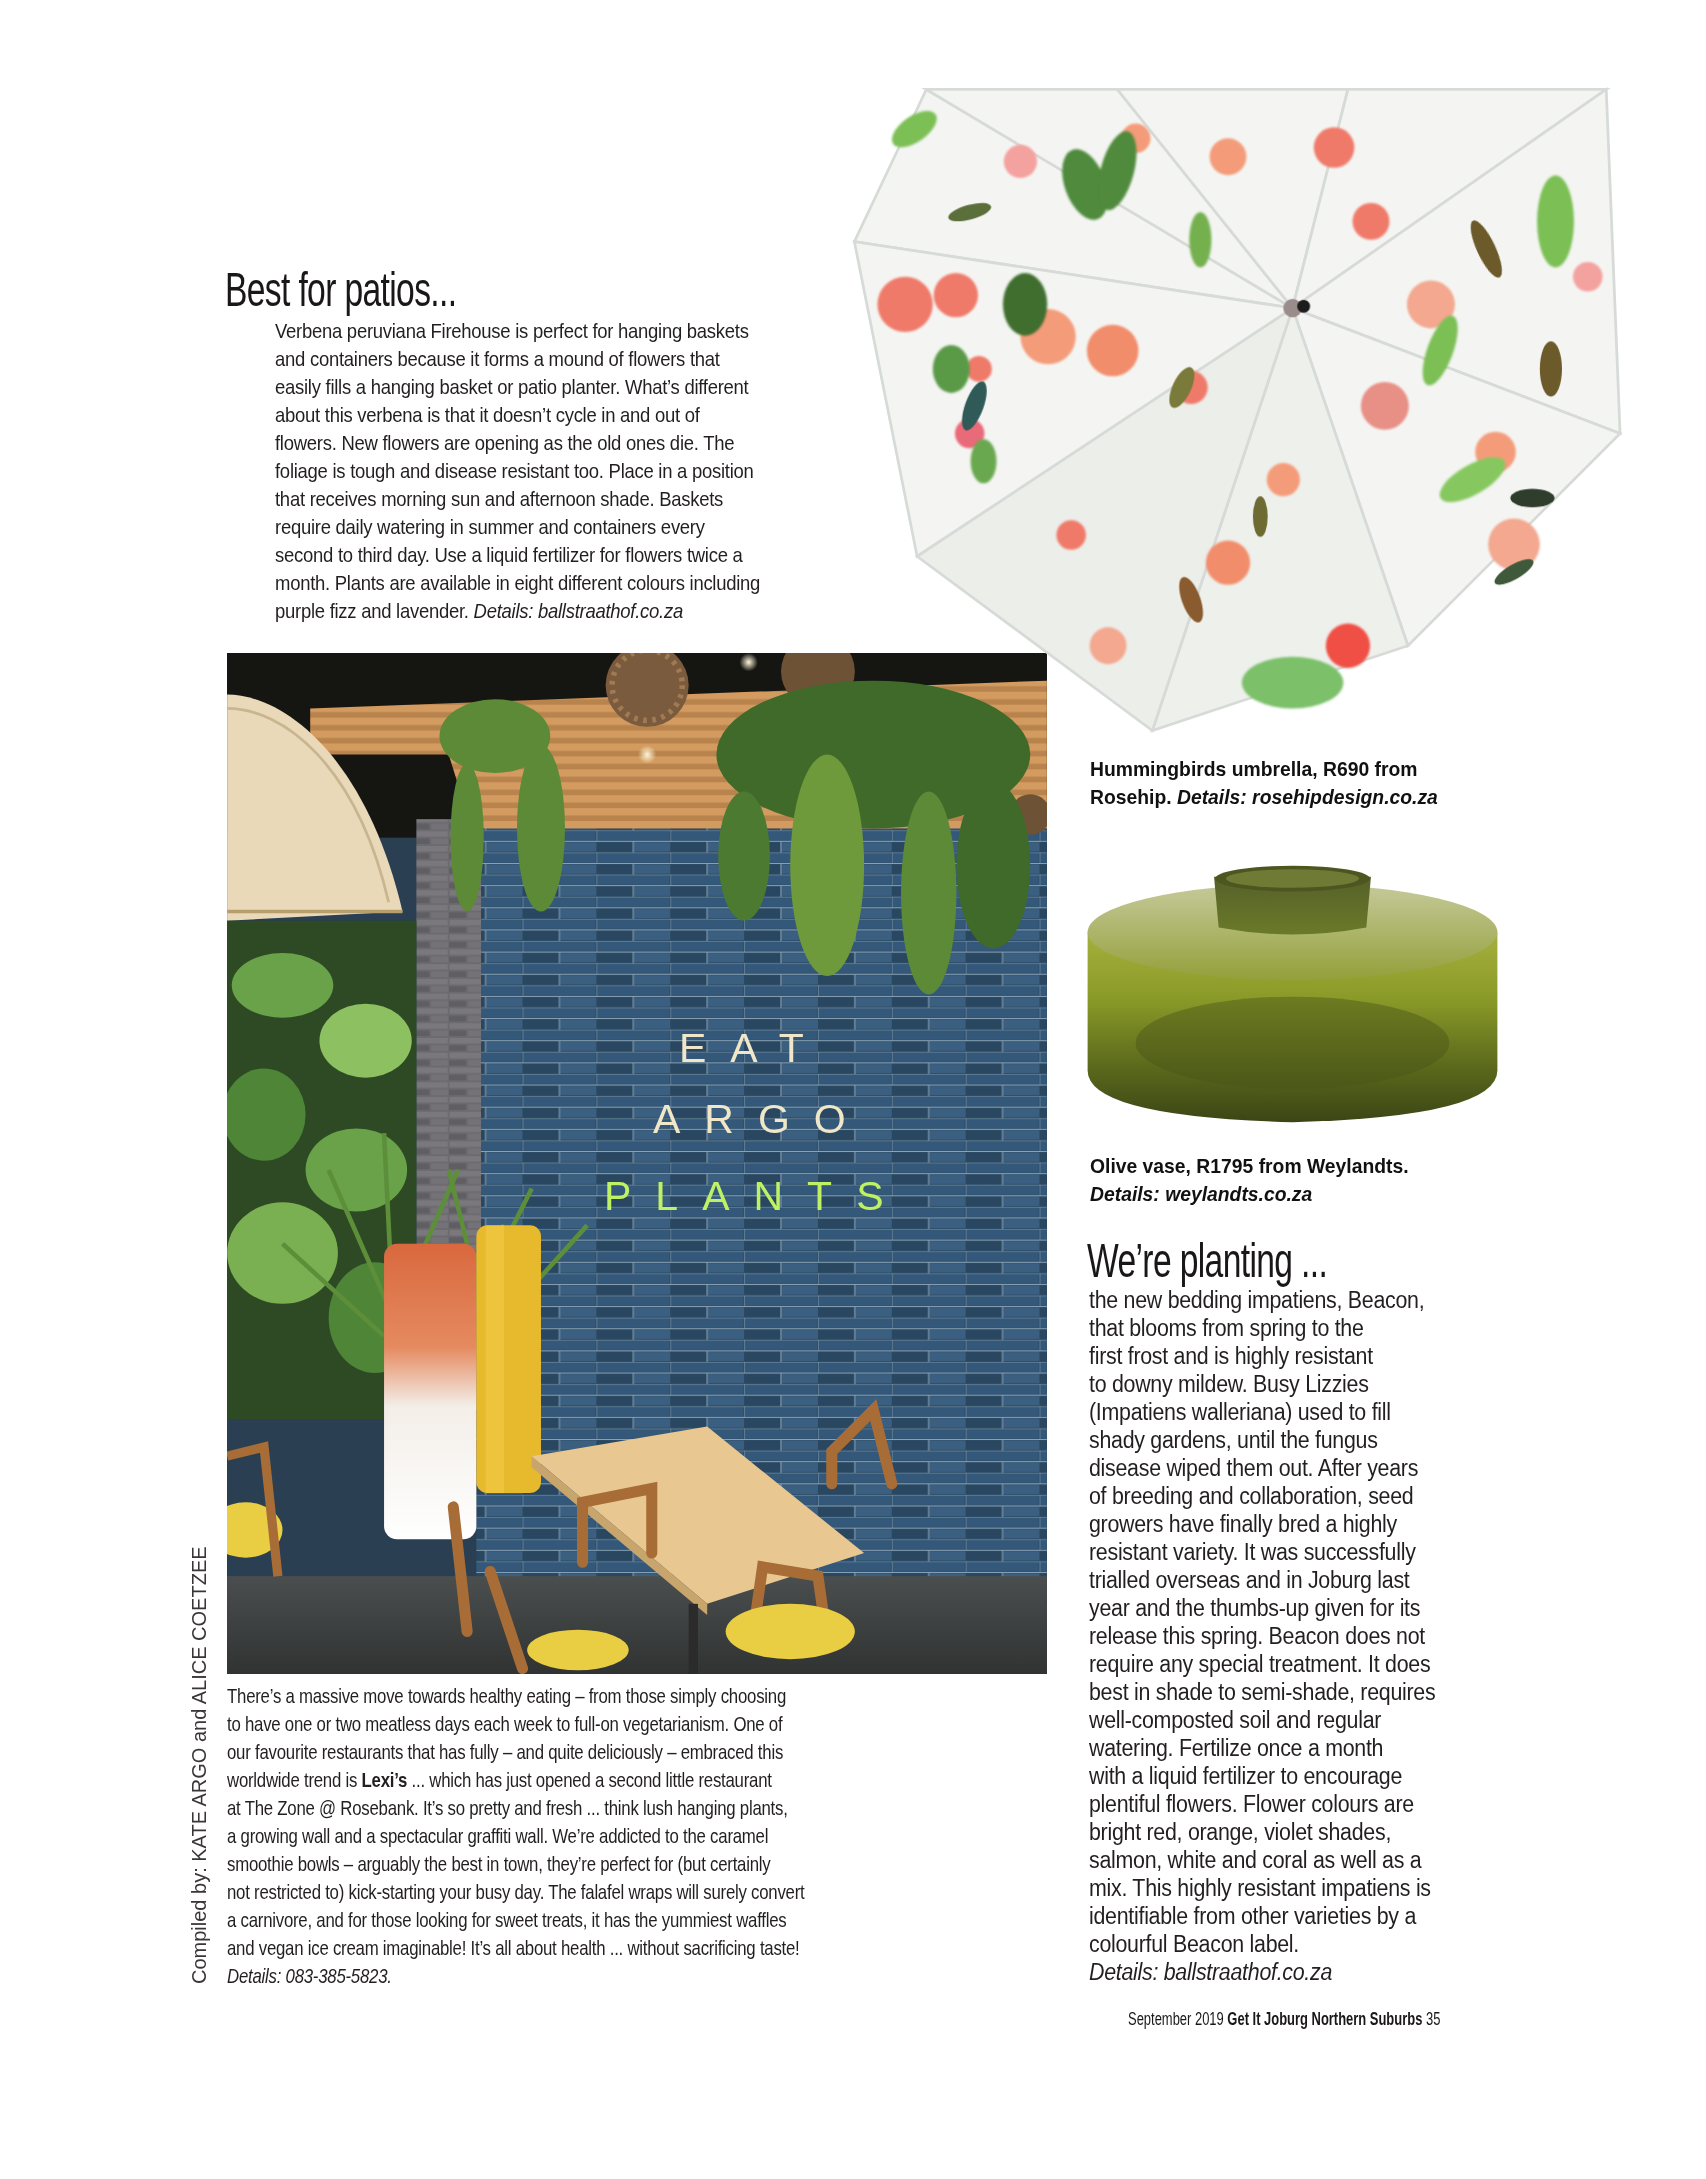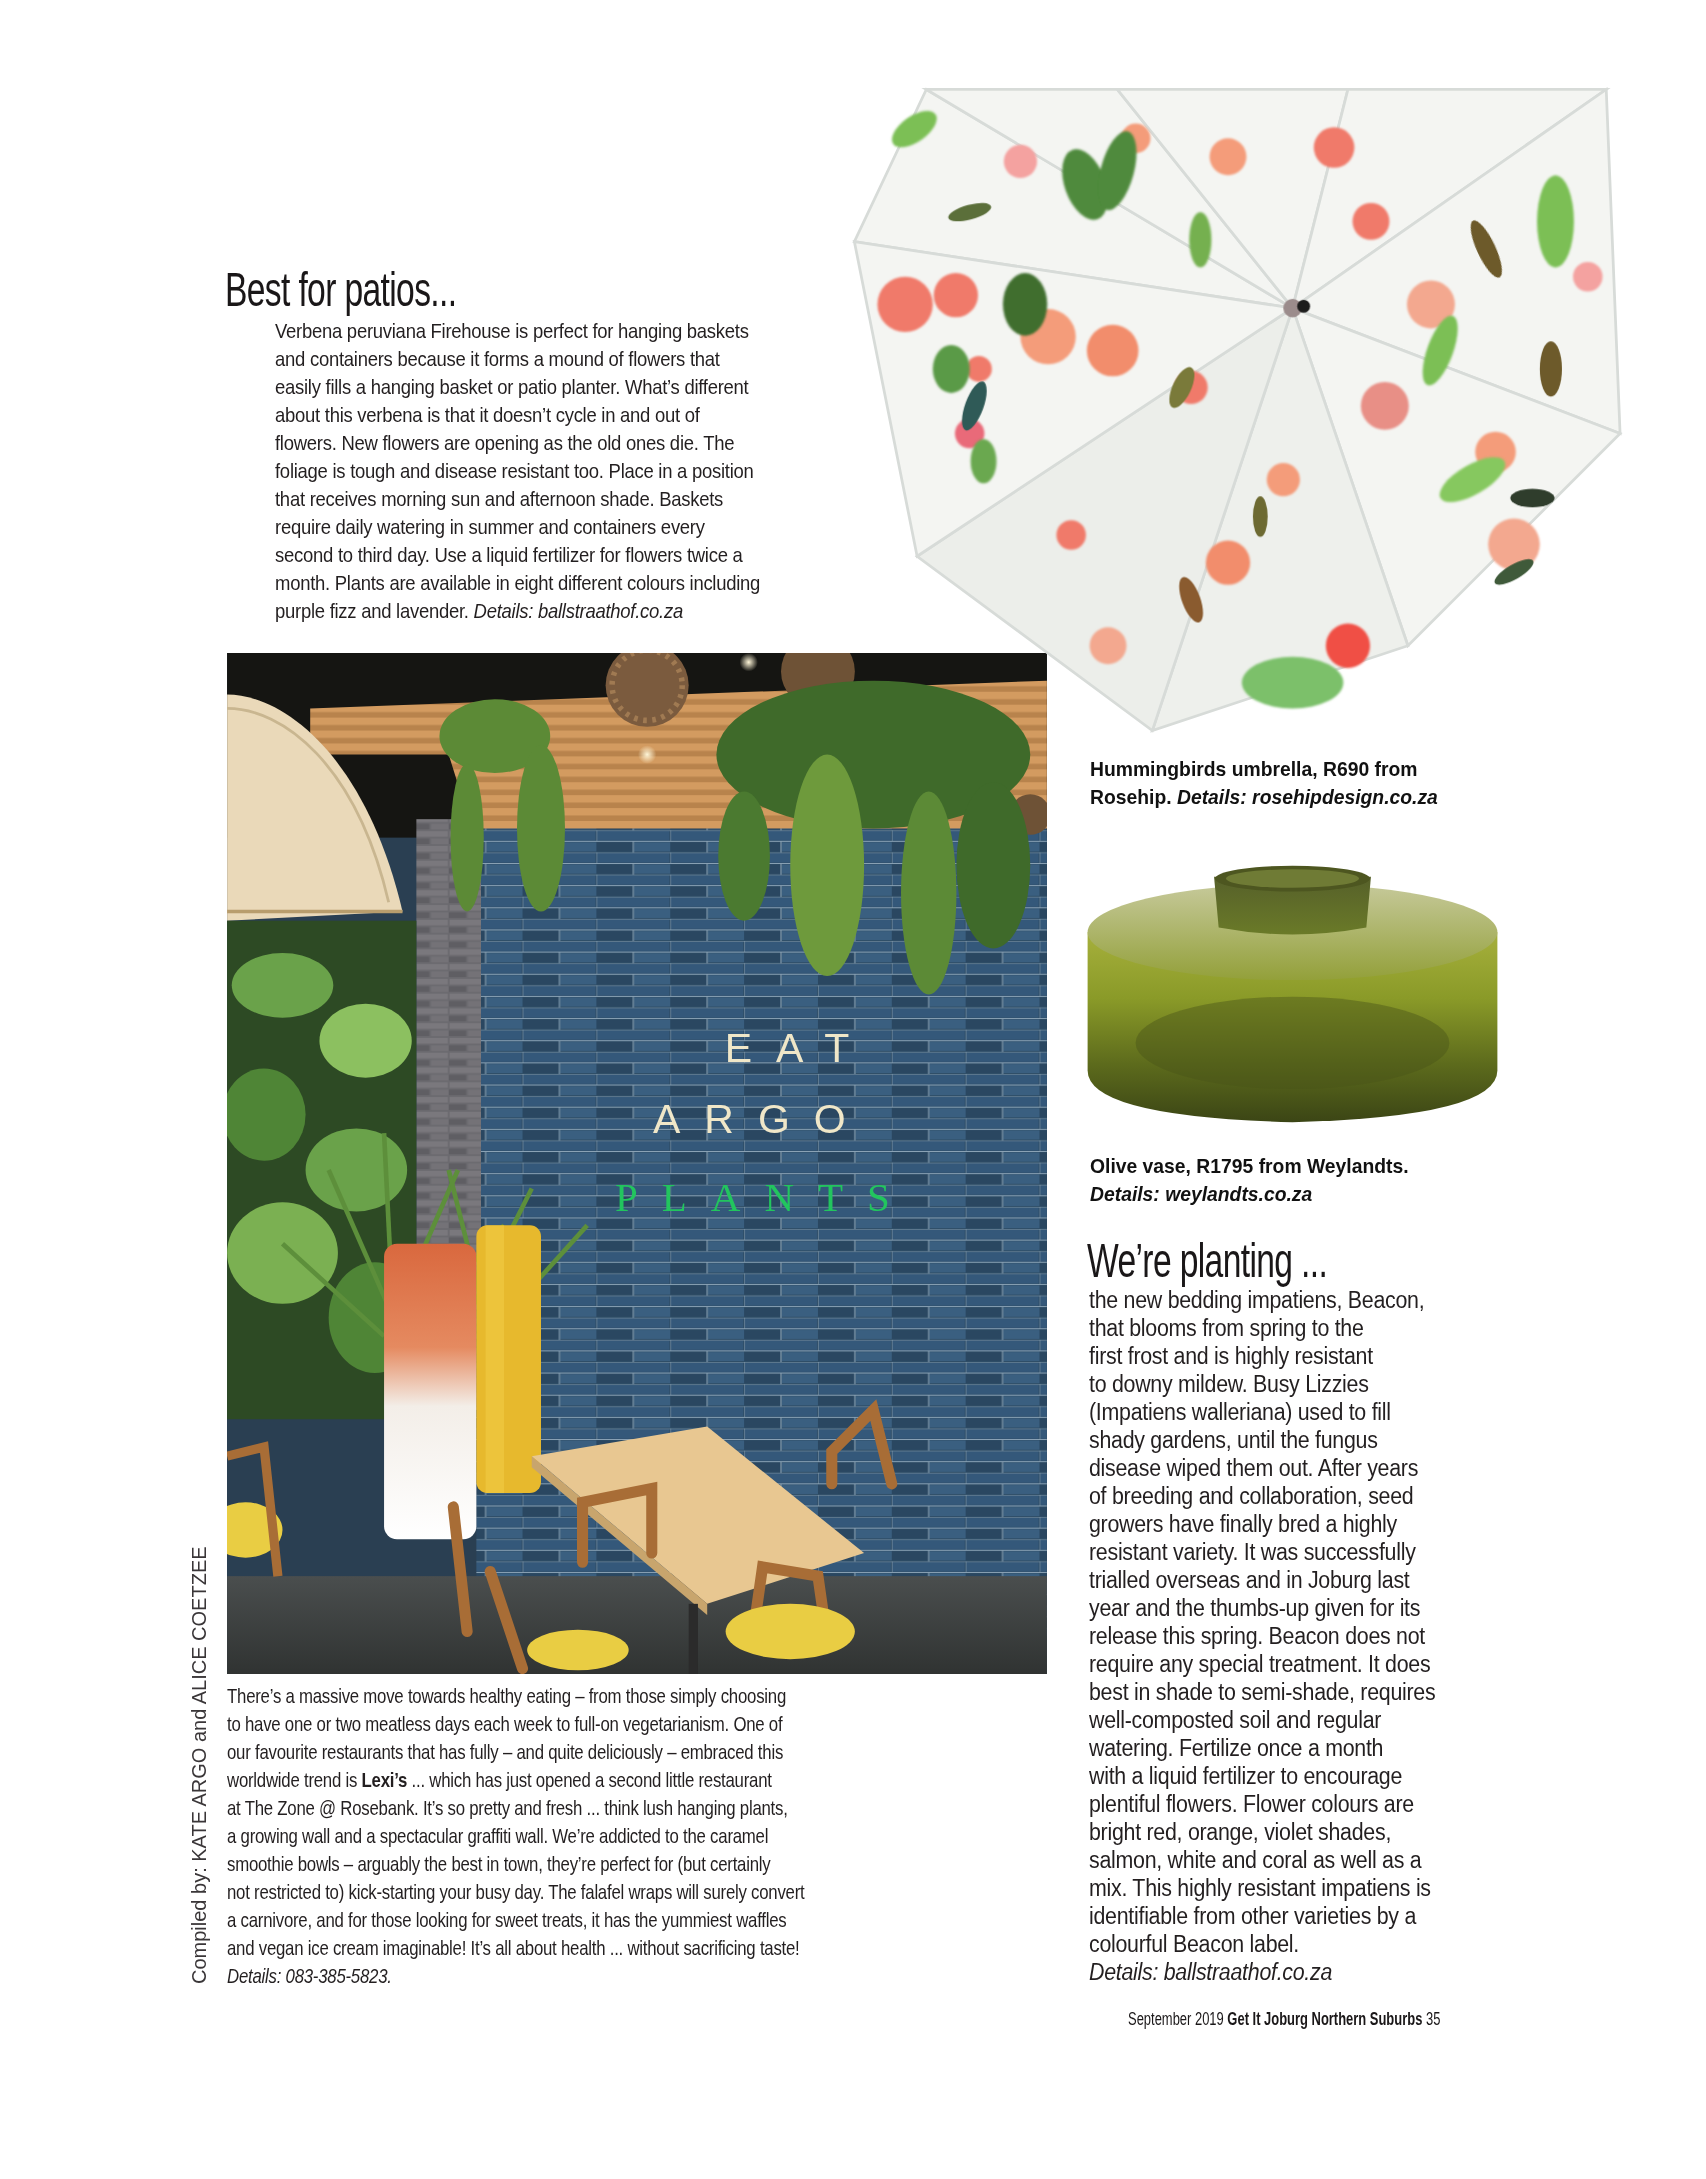--- a/index.html
+++ b/index.html
@@ -191,27 +191,27 @@
       <path d="M245,925 L260,1060"></path>
       <path d="M285,995 L320,1100"></path>
       <path d="M570,1060 L580,990 L640,1000 L650,1070"></path>
     </g>
     <ellipse cx="610" cy="1060" rx="70" ry="30" fill="#e9cd43"></ellipse>
     <ellipse cx="380" cy="1080" rx="55" ry="22" fill="#e9cd43"></ellipse>
     <ellipse cx="20" cy="950" rx="40" ry="30" fill="#e9cd43"></ellipse>
     <path d="M0,870 L40,860 L55,1000" fill="none" stroke="#a86d36" stroke-width="10"></path>
   </svg>
 
-  <div class="abs" style="left:452px;top:349px;width:240px;font-family:'Liberation Sans',sans-serif;color:#f0e7c8;font-size:41px;letter-spacing:24px;line-height:92px;text-align:center;">
+  <div class="abs" style="left:452px;top:349px;width:240px;font-family:'Liberation Sans',sans-serif;color:#f0e7c8;font-size:41px;letter-spacing:24px;line-height:92px;">
     <div style="padding-left:0px;">EAT</div>
   </div>
   <div class="abs" style="left:426px;top:443px;font-family:'Liberation Sans',sans-serif;color:#f0e7c8;font-size:41px;letter-spacing:24px;">
     <span>ARGO</span>
   </div>
-  <div class="abs" style="left:388px;top:520px;font-family:Liberation Serif, serif;color:#22c55e;font-size:41px;letter-spacing:24px;">
+  <div class="abs" style="left:377px;top:520px;font-family:Liberation Sans, sans-serif;color:#bef264;font-size:41px;letter-spacing:24px;">
     <span>PLANTS</span>
   </div>
 </div>
 
 <div id="lexis-body" class="abs copy">
   <span class="line">There’s a massive move towards healthy eating – from those simply choosing</span>
   <span class="line">to have one or two meatless days each week to full-on vegetarianism. One of</span>
   <span class="line">our favourite restaurants that has fully – and quite deliciously – embraced this</span>
   <span class="line"><span>worldwide trend is </span><strong>Lexi’s</strong><span> ... which has just opened a second little restaurant</span></span>
   <span class="line">at The Zone @ Rosebank. It’s so pretty and fresh ... think lush hanging plants,</span>

